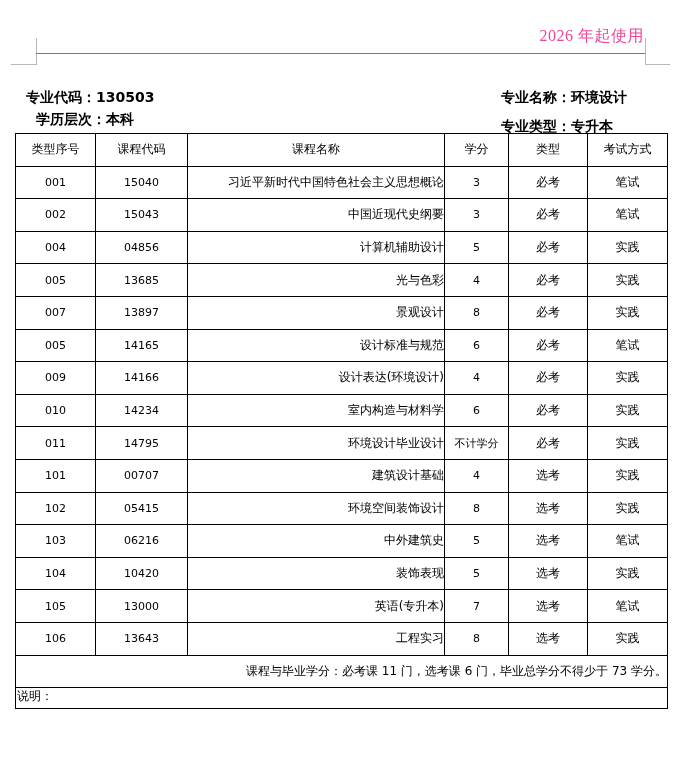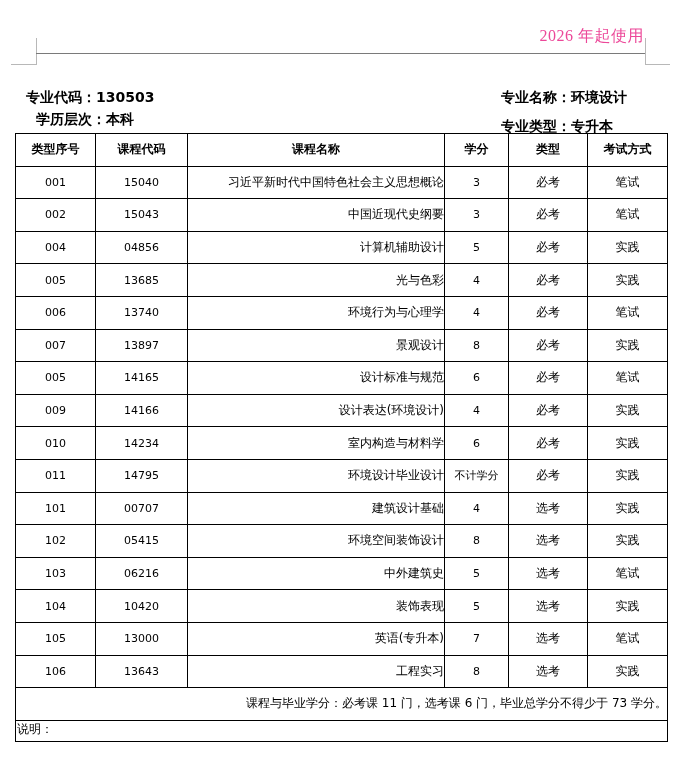--- a/index.html
+++ b/index.html
@@ -21,21 +21,21 @@
     position:absolute; left:15px; top:133px;
     border-collapse:collapse; table-layout:fixed;
     width:652px;
     font-size:11px;
   }
   table.plan td, table.plan th {
     border:1px solid #000; height:31.6px; padding:0;
     text-align:center; vertical-align:middle;
     overflow:hidden; white-space:nowrap;
   }
-  table.plan th { font-weight:bold; font-size:12px;text-align:center; }
+  table.plan th { font-weight:normal; font-size:12px;text-align:center; }
   table.plan td.name { text-align:right; padding-left:1px; font-size:12px; }
   table.plan td.cn { font-size:12px; }
   table.plan td.note { text-align:right; padding-left:1px; font-size:12px; }
   table.plan td.note2 { text-align:left; padding-left:1px; font-size:12px; vertical-align:top; height:20px; }
 </style>
 </head>
 <body>
 
 <div class="crop" style="left:36px; top:38px; width:1px; height:27px;"></div>
 <div class="crop" style="left:11px; top:64px; width:26px; height:1px;"></div>
@@ -103,28 +103,20 @@
       </tr>
       <tr>
         <td>005</td>
         <td>13685</td>
         <td class="name">光与色彩</td>
         <td>4</td>
         <td class="cn">必考</td>
         <td class="cn">实践</td>
       </tr>
       <tr>
-        <td>006</td>
-        <td>13740</td>
-        <td class="name">环境行为与心理学</td>
-        <td>4</td>
-        <td class="cn">必考</td>
-        <td class="cn">笔试</td>
-      </tr>
-      <tr>
         <td>007</td>
         <td>13897</td>
         <td class="name">景观设计</td>
         <td>8</td>
         <td class="cn">必考</td>
         <td class="cn">实践</td>
       </tr>
       <tr>
         <td>005</td>
         <td>14165</td>

